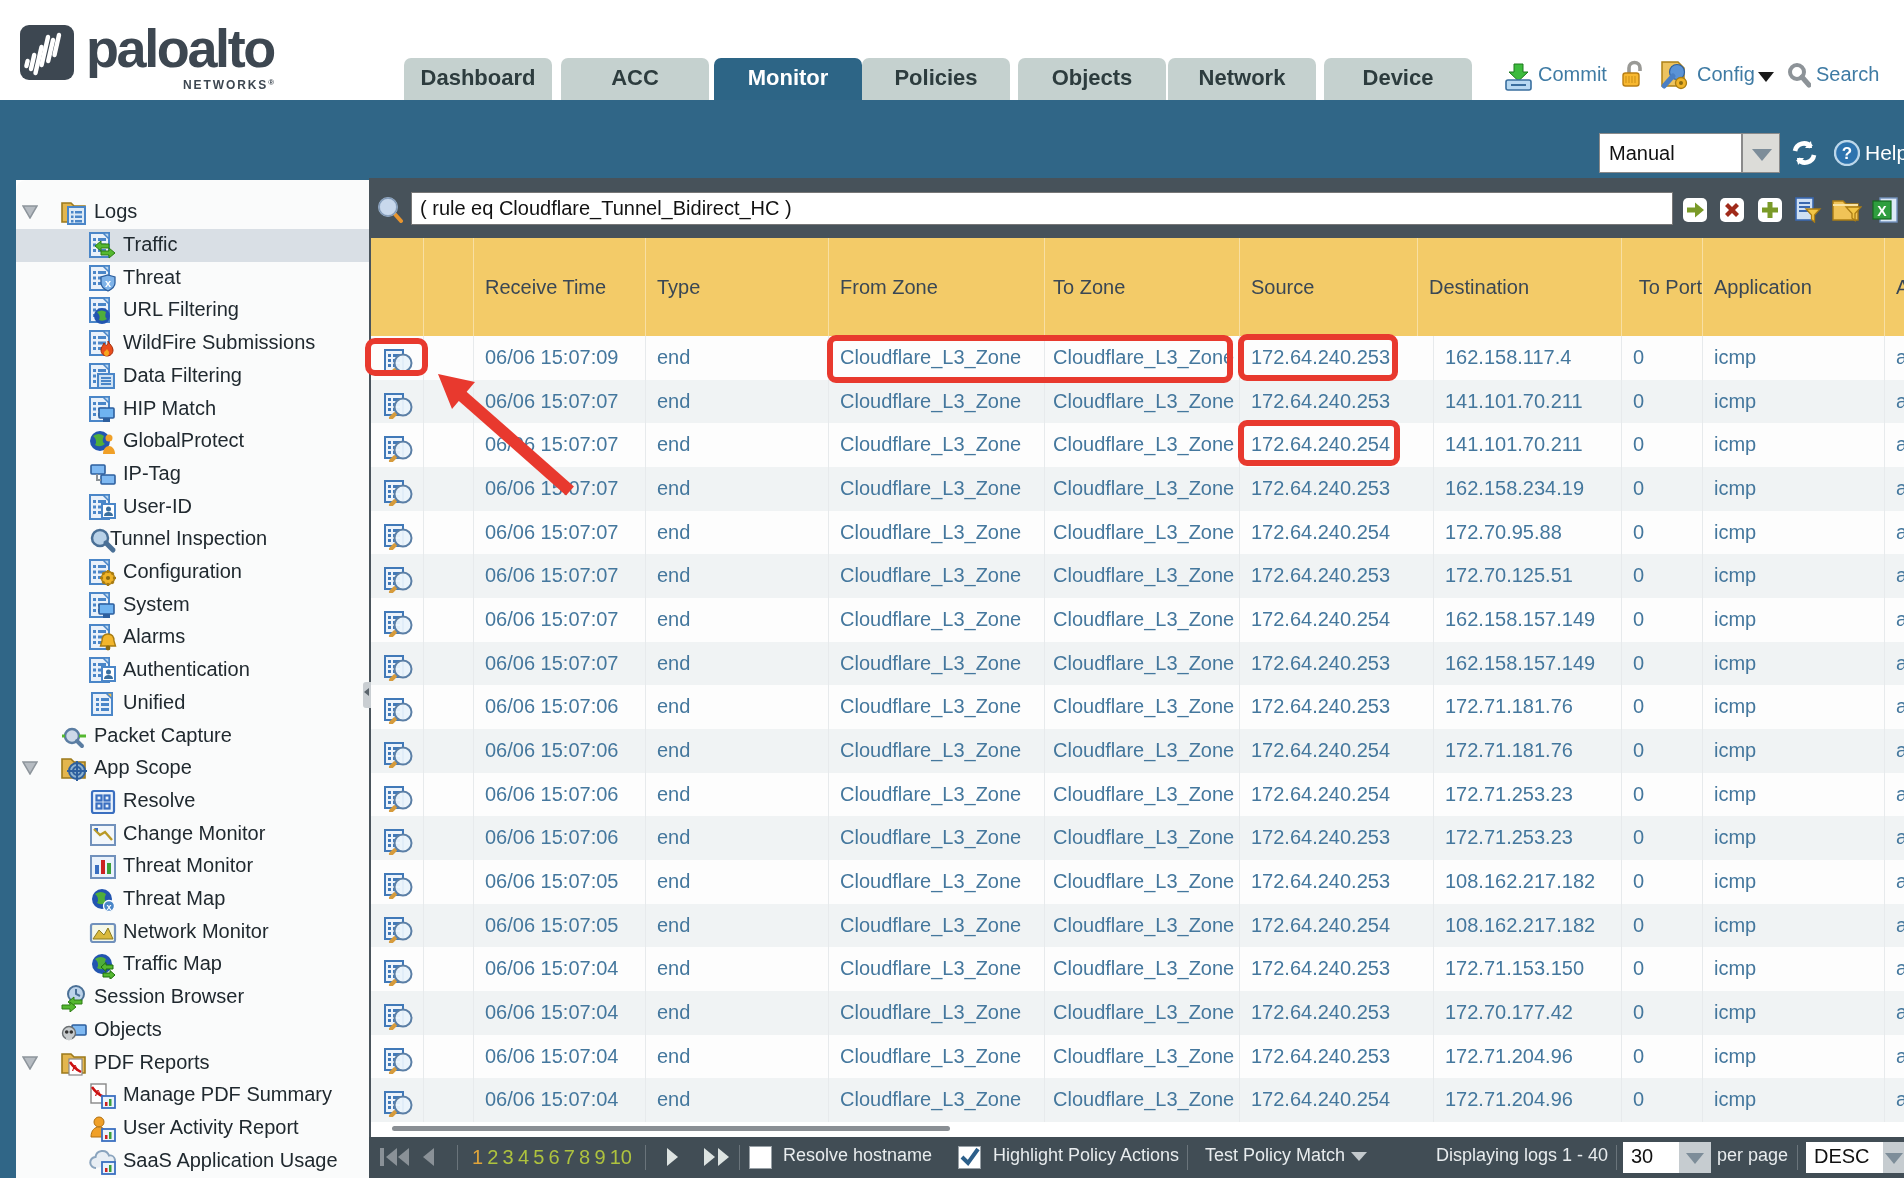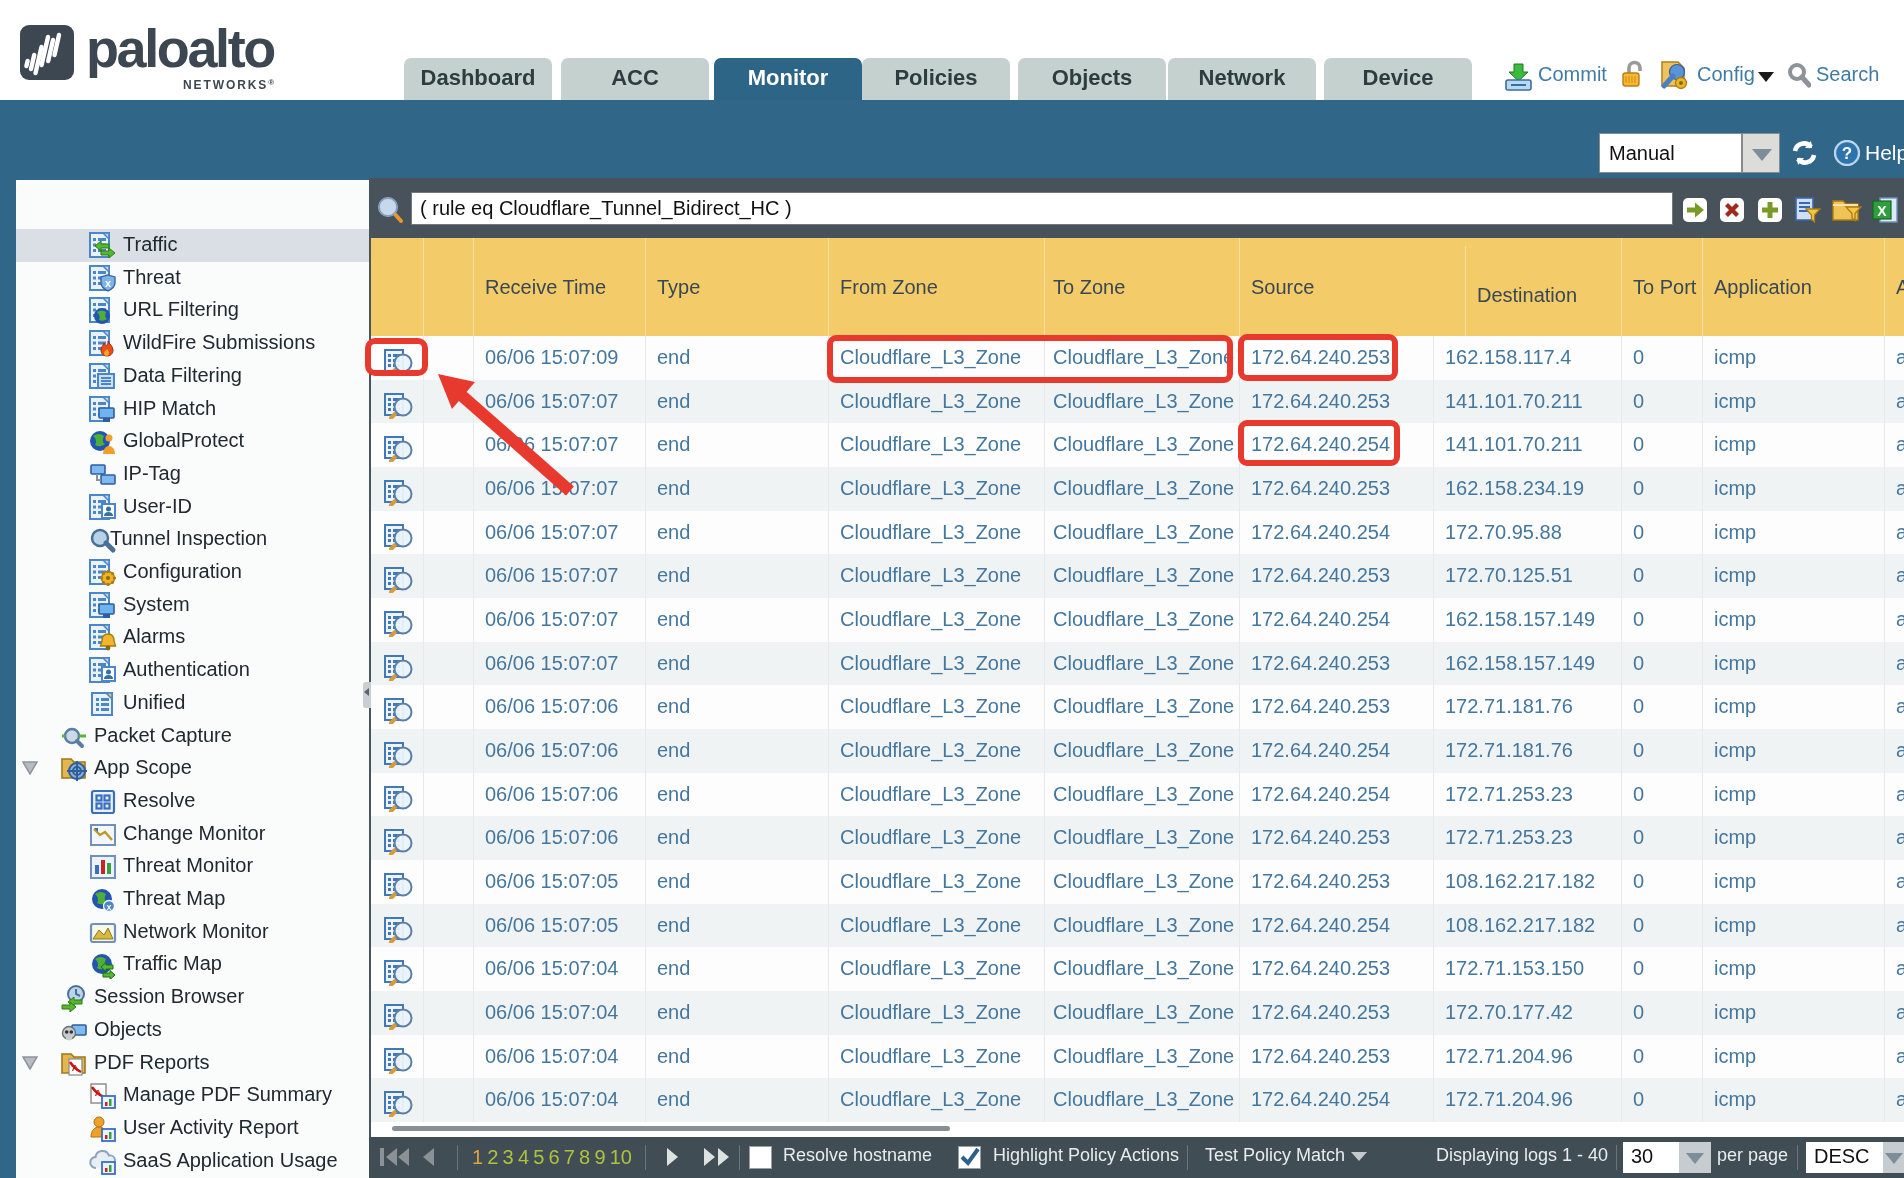--- a/index.html
+++ b/index.html
@@ -121,20 +121,40 @@
   <path d="M6 24 l-1 -7 l7 0 z" fill="#fff"></path>
 </svg>
 <svg class="abs" style="left:1834px;top:140px;" width="26" height="26" viewBox="0 0 26 26">
   <circle cx="13" cy="13" r="12" fill="#2d73ae" stroke="#bcd7ea" stroke-width="2.4"></circle>
   <text x="13" y="19" font-size="17" font-weight="bold" fill="#fff" text-anchor="middle" font-family="Liberation Sans">?</text>
 </svg>
 <div class="abs" style="left:1865px;top:141px;font-size:21px;color:#fff;">Help</div>
 
 <div class="abs" style="left:0;top:180px;width:16px;height:998px;background:#306687;"></div>
 <div id="sidebar">
+    <div class="srow" style="top: 16.3px;">
+      <svg class="tri" style="left:6px;top:9px" width="16" height="14" viewBox="0 0 16 14">
+        <path d="M1 1 h14 l-7 12 z" fill="#b6bcc2" stroke="#8d959c" stroke-width="1.5"></path>
+      </svg>
+      <span style="left:44px;top:3px;position:absolute">
+        <svg width="30" height="28" viewBox="0 0 30 28">
+          <path d="M2 4 h9 l3 3 h11 v16 h-23 z" fill="#e3b64e" stroke="#9c7a1c" stroke-width="1.6"></path>
+          <rect x="8" y="8" width="17" height="17" fill="#ddeaf6" stroke="#4a86c8" stroke-width="2"></rect>
+          <g fill="#4a86c8">
+            <rect x="11" y="12" width="2.5" height="2.5"></rect>
+            <rect x="15" y="12" width="7" height="2.5"></rect>
+            <rect x="11" y="16.5" width="2.5" height="2.5"></rect>
+            <rect x="15" y="16.5" width="7" height="2.5"></rect>
+            <rect x="11" y="21" width="2.5" height="2.5"></rect>
+            <rect x="15" y="21" width="7" height="2.5"></rect>
+          </g>
+        </svg>
+      </span>
+      <span class="lbl" style="left:78px">Logs</span>
+    </div>
     <div class="srow sel" style="top: 49px;">
       <span style="left:73px;top:3px;position:absolute">
         <svg width="28" height="28" viewBox="0 0 28 28">
           <rect x="1" y="1" width="19" height="24" fill="#e9f1fa" stroke="#4a86c8" stroke-width="2"></rect>
           <g fill="#4a86c8">
             <rect x="4" y="6" width="3" height="3"></rect>
             <rect x="9" y="6" width="8" height="3"></rect>
             <rect x="4" y="11.5" width="3" height="3"></rect>
             <rect x="9" y="11.5" width="8" height="3"></rect>
             <rect x="4" y="17" width="3" height="3"></rect>
@@ -607,22 +627,22 @@
   </div>
   <div id="tbl">
       <div id="thead">
         <div class="hcell" style="left:0px;width:52px;border-left:none;"></div>
         <div class="hcell" style="left:52px;width:50px;"></div>
         <div class="hcell" style="left:102px;width:172px;">Receive Time</div>
         <div class="hcell" style="left:274px;width:183px;">Type</div>
         <div class="hcell" style="left:457px;width:216px;">From Zone</div>
         <div class="hcell" style="left:673px;width:195px;padding-left:8px;">To Zone</div>
         <div class="hcell" style="left:868px;width:194px;">Source</div>
-        <div class="hcell" style="left:1094px;width:188px;margin-top:8px;">Destination</div>
-        <div class="hcell" style="left:1250px;width:81px;">To Port</div>
+        <div class="hcell" style="left:1046px;width:188px;">Destination</div>
+        <div class="hcell" style="left:1250px;width:81px;text-align:right;">To Port</div>
         <div class="hcell" style="left:1331px;width:182px;">Application</div>
         <div class="hcell" style="left:1513px;width:20px;">Action</div>
       </div>
       <div class="trow odd" style="top:98.0px;">
         <div class="tcell" style="left:0;width:52px;border-left:none;padding-left:13px;padding-top:11px;"><svg width="30" height="26" viewBox="0 0 30 26">
             <rect x="1" y="1" width="18" height="21" fill="#eef4fb" stroke="#4179b8" stroke-width="2"></rect>
             <g fill="#4179b8">
               <rect x="4" y="5" width="3" height="3"></rect>
               <rect x="9" y="5" width="7" height="3"></rect>
               <rect x="4" y="10" width="3" height="3"></rect>

